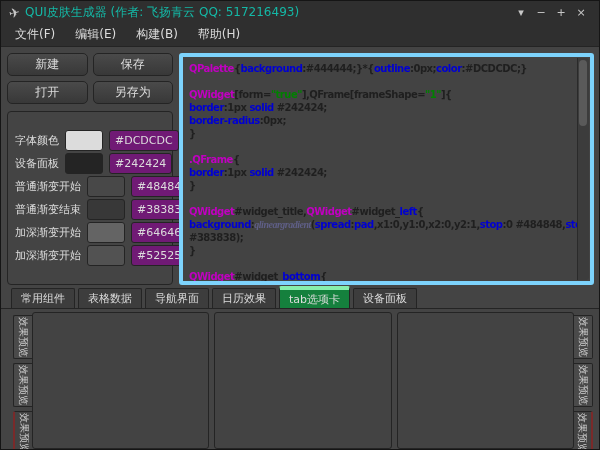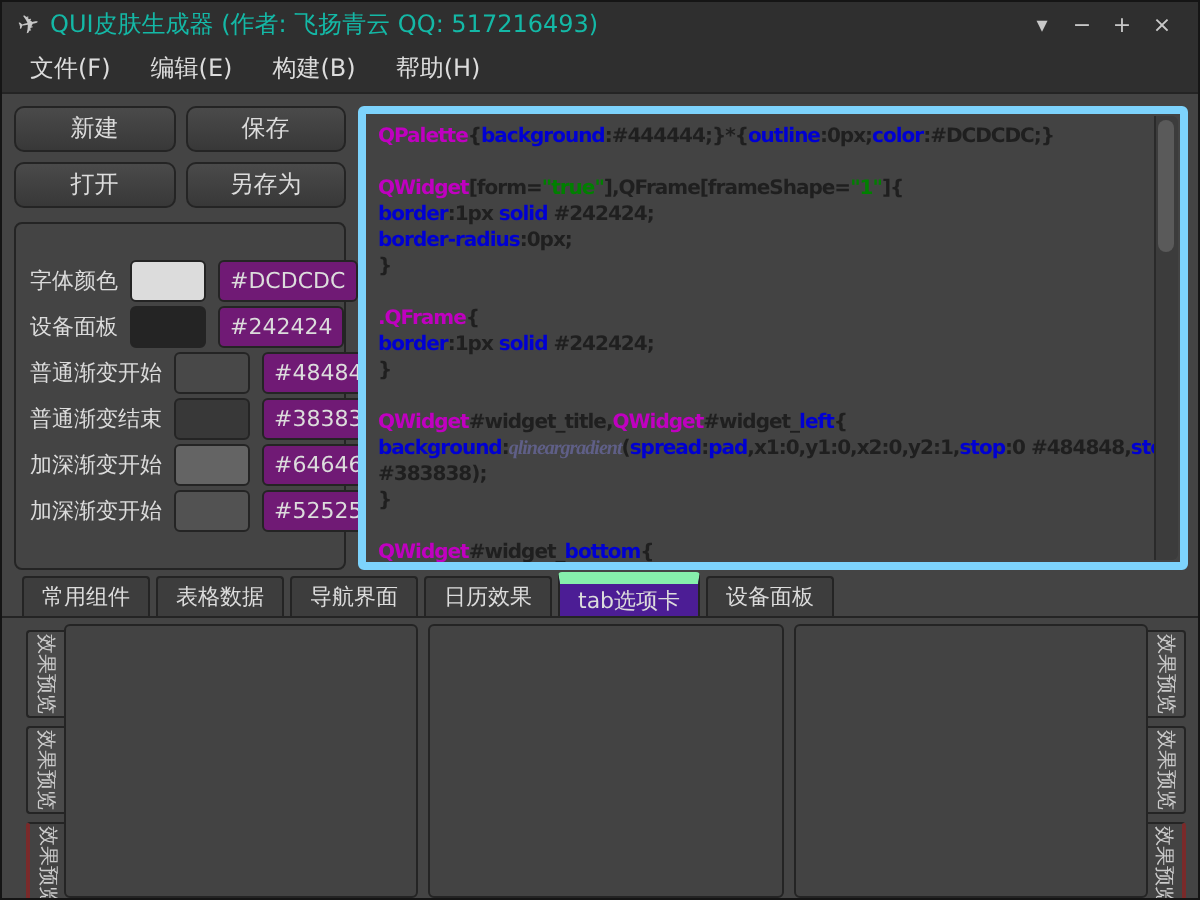--- a/index.html
+++ b/index.html
@@ -35,21 +35,21 @@
   .tk-kw{color:#0000d2;}
   .tk-str{color:#008000;}
   .tk-fn{color:#5f5f87;font-style:italic;font-family:Liberation Serif, serif;}
   .tk-pl{color:#1f1f1f;}
   .scrollbar{position:absolute;top:1px;right:1px;bottom:1px;width:11px;background:#3c3c3c;border-left:1px solid #2a2a2a;border-radius:0 3px 3px 0;}
   .scroll-thumb{position:absolute;top:2px;left:1px;width:8px;height:66px;background:#5a5a5a;border-radius:4px;}
 
   
   .tabbar{height:24px;flex:none;display:flex;align-items:flex-end;gap:3px;padding-left:10px;border-bottom:1px solid #242424;box-sizing:border-box;}
   .tab{height:20px;padding:0 9px;display:flex;align-items:center;font-size:11px;color:#DCDCDC;background:#3d3d3d;border:1px solid #242424;border-bottom:none;border-radius:2px 2px 0 0;box-sizing:border-box;}
-  .tab.selected{background:#4c1d95;border-top:6px solid #86efac;height:22px;}
+  .tab.selected{background:#15803d;border-top:4px solid #86efac;height:22px;}
 
   
   .bottom{flex:1;display:flex;padding:3px 6px 0 12px;overflow:hidden;}
   .vstrip{width:19px;flex:none;display:flex;flex-direction:column;gap:4px;padding-top:3px;}
   .vtab{height:44px;flex:none;background:#4a4a4a;border:1px solid #242424;display:flex;align-items:center;justify-content:center;box-sizing:border-box;}
   .vstrip-left .vtab{border-radius:2px 0 0 2px;border-right:none;}
   .vstrip-right .vtab{border-radius:0 2px 2px 0;border-left:none;}
   .vstrip-left .vtab.selected{border-left:2px solid #7a2a2a;background:#434343;}
   .vstrip-right .vtab.selected{border-right:2px solid #7a2a2a;background:#434343;}
   .vtab span{display:block;white-space:nowrap;font-size:10px;color:#cccccc;transform:rotate(90deg);width:max-content;}

